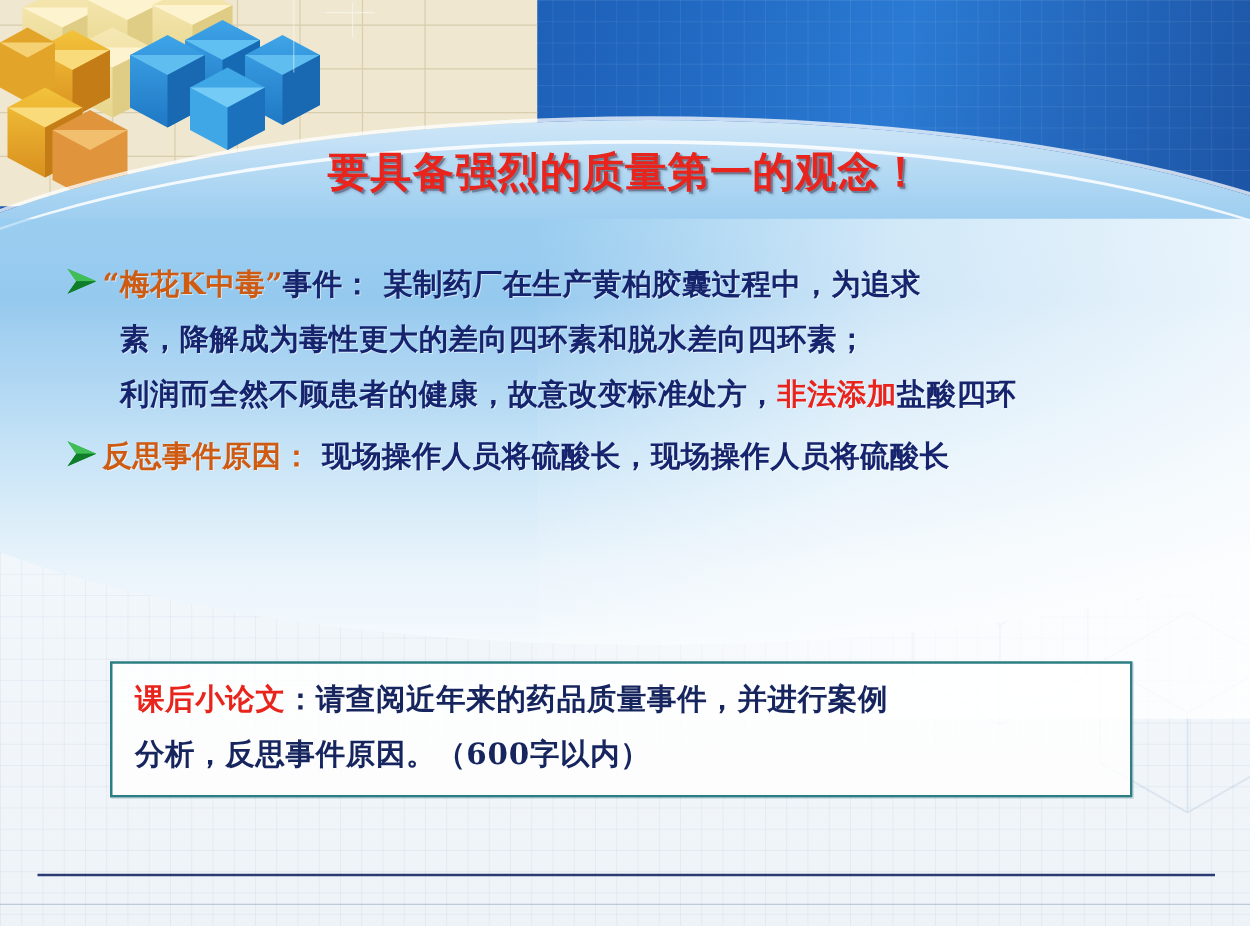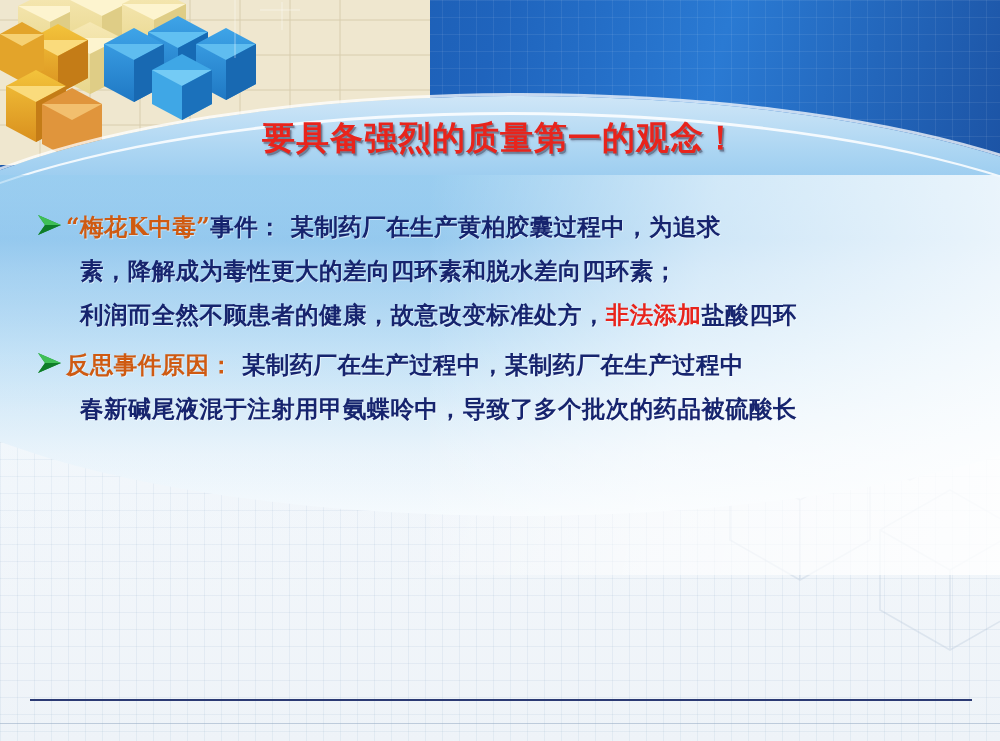--- a/index.html
+++ b/index.html
@@ -60,21 +60,21 @@
   .cubes svg{display:block;}
   
   .title{
     position:absolute;left:0;top:116px;width:1000px;text-align:center;
     font-family:"DejaVu Serif","Liberation Serif",serif;
     font-size:33px;font-weight:bold;letter-spacing:1px;
     color:#e8241c;
     text-shadow:1.5px 1.5px 0 rgba(60,60,80,.45), 2.5px 2.5px 2px rgba(80,80,110,.30);
   }
   
-  .content{position:absolute;left:0;top:205px;width:872px;}
+  .content{position:absolute;left:16px;top:205px;width:872px;}
   .bullet{position:relative;padding-left:66px;margin-bottom:6px;}
   .arrow{
     position:absolute;left:36px;top:9px;width:26px;height:22px;
   }
   .ln{
     font-family:"DejaVu Serif","Liberation Serif",serif;
     font-size:23.5px;font-weight:bold;line-height:44px;
     color:#16246e;letter-spacing:.4px;white-space:nowrap;
     text-shadow:0.8px 0.8px 0 rgba(255,255,255,.55);
   }
@@ -233,25 +233,30 @@
 
     <div class="bullet">
       <span class="arrow">
         <svg width="26" height="22" viewBox="0 0 26 22" xmlns="http://www.w3.org/2000/svg">
           <polygon points="2,1 25,11 2,21 9,11" fill="#1f9d3a"></polygon>
           <polygon points="2,1 25,11 9,11" fill="#3fbf56"></polygon>
           <polygon points="9,11 25,11 2,21" fill="#0f7d29"></polygon>
         </svg>
       </span>
       <div class="ln">
-        <span class="hl-orange">反思事件原因：</span><span>  某制药厂在生产过程中，某制药厂在生产过程中</span>
-      </div>
-      <div class="ln indent">
-        <span>春新碱尾液混于注射用甲氨蝶呤中，导致了多个批次的药品被硫酸长</span>
-      </div>
-    </div>
-  </div>
-
+        <span class="hl-orange">反思事件原因：</span><span>  现场操作人员将硫酸长，现场操作人员将硫酸长</span>
+      </div>
+    </div>
+  </div>
+
+  <div class="note-box">
+    <div class="note-line">
+      <span class="hl-red">课后小论文</span><span>：请查阅近年来的药品质量事件，并进行案例</span>
+    </div>
+    <div class="note-line">
+      <span>分析，反思事件原因。（600字以内）</span>
+    </div>
+  </div>
 
   <div class="rule"></div>
   <div class="rule-soft"></div>
 
 </div>
 
 </body></html>

